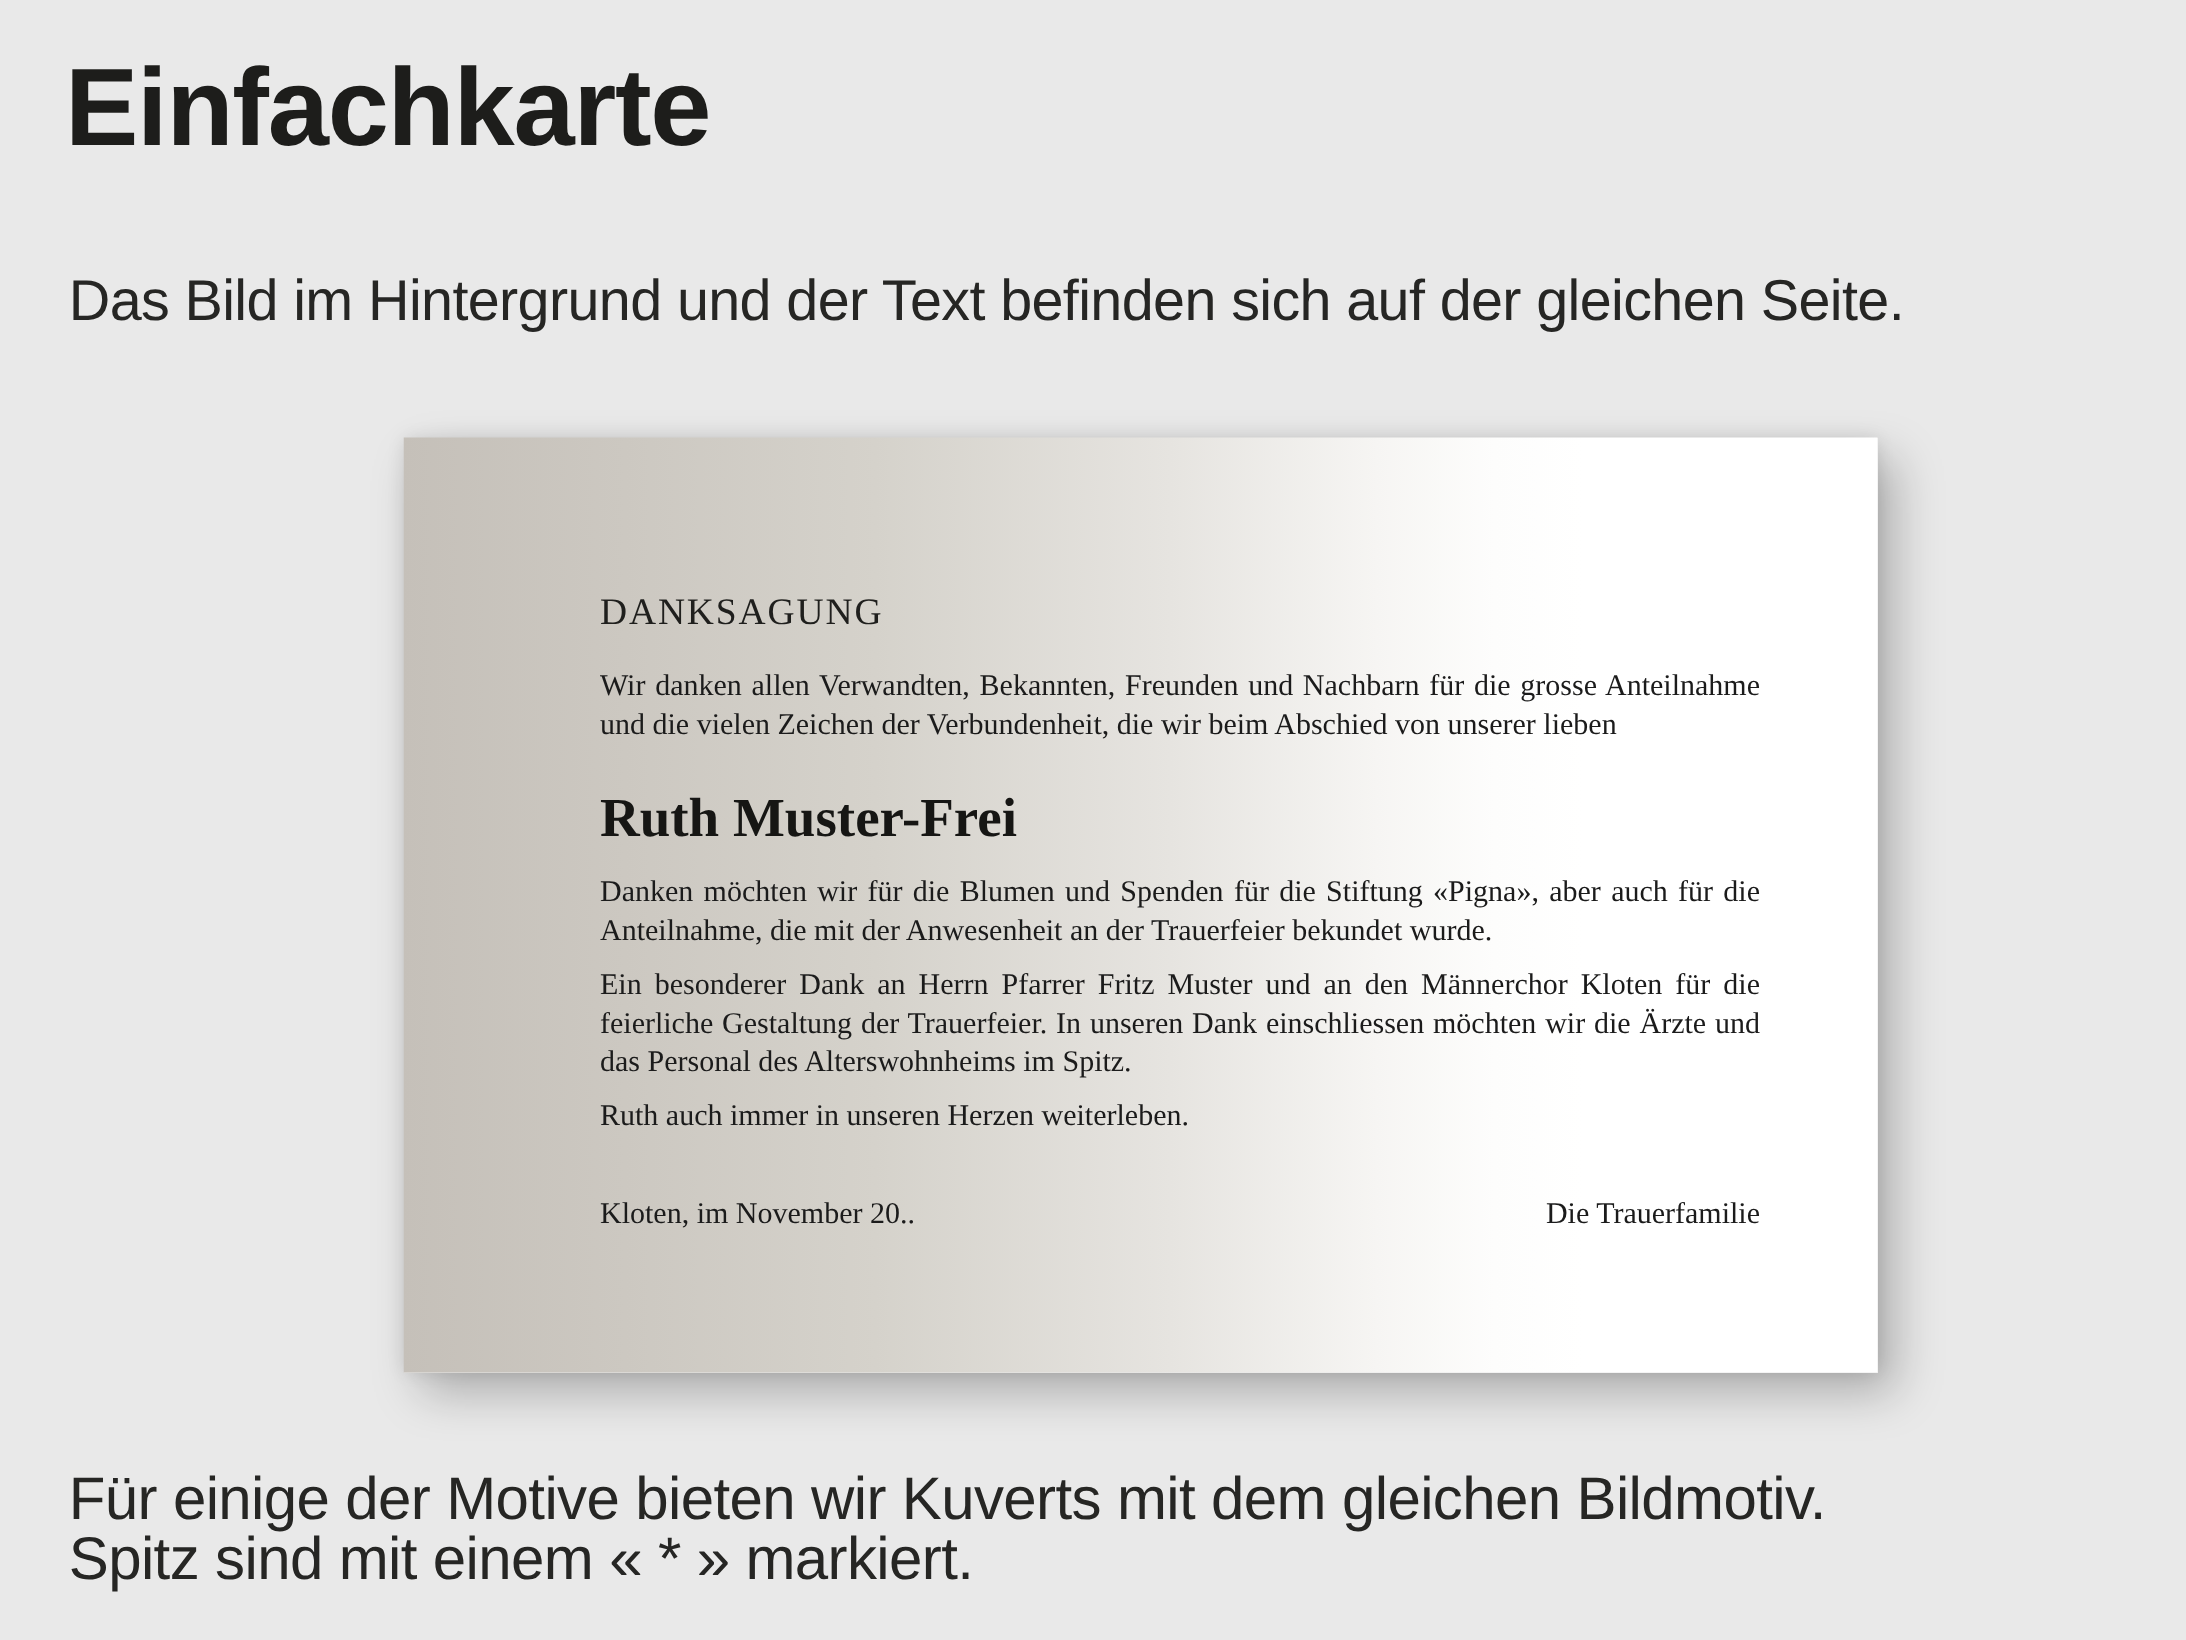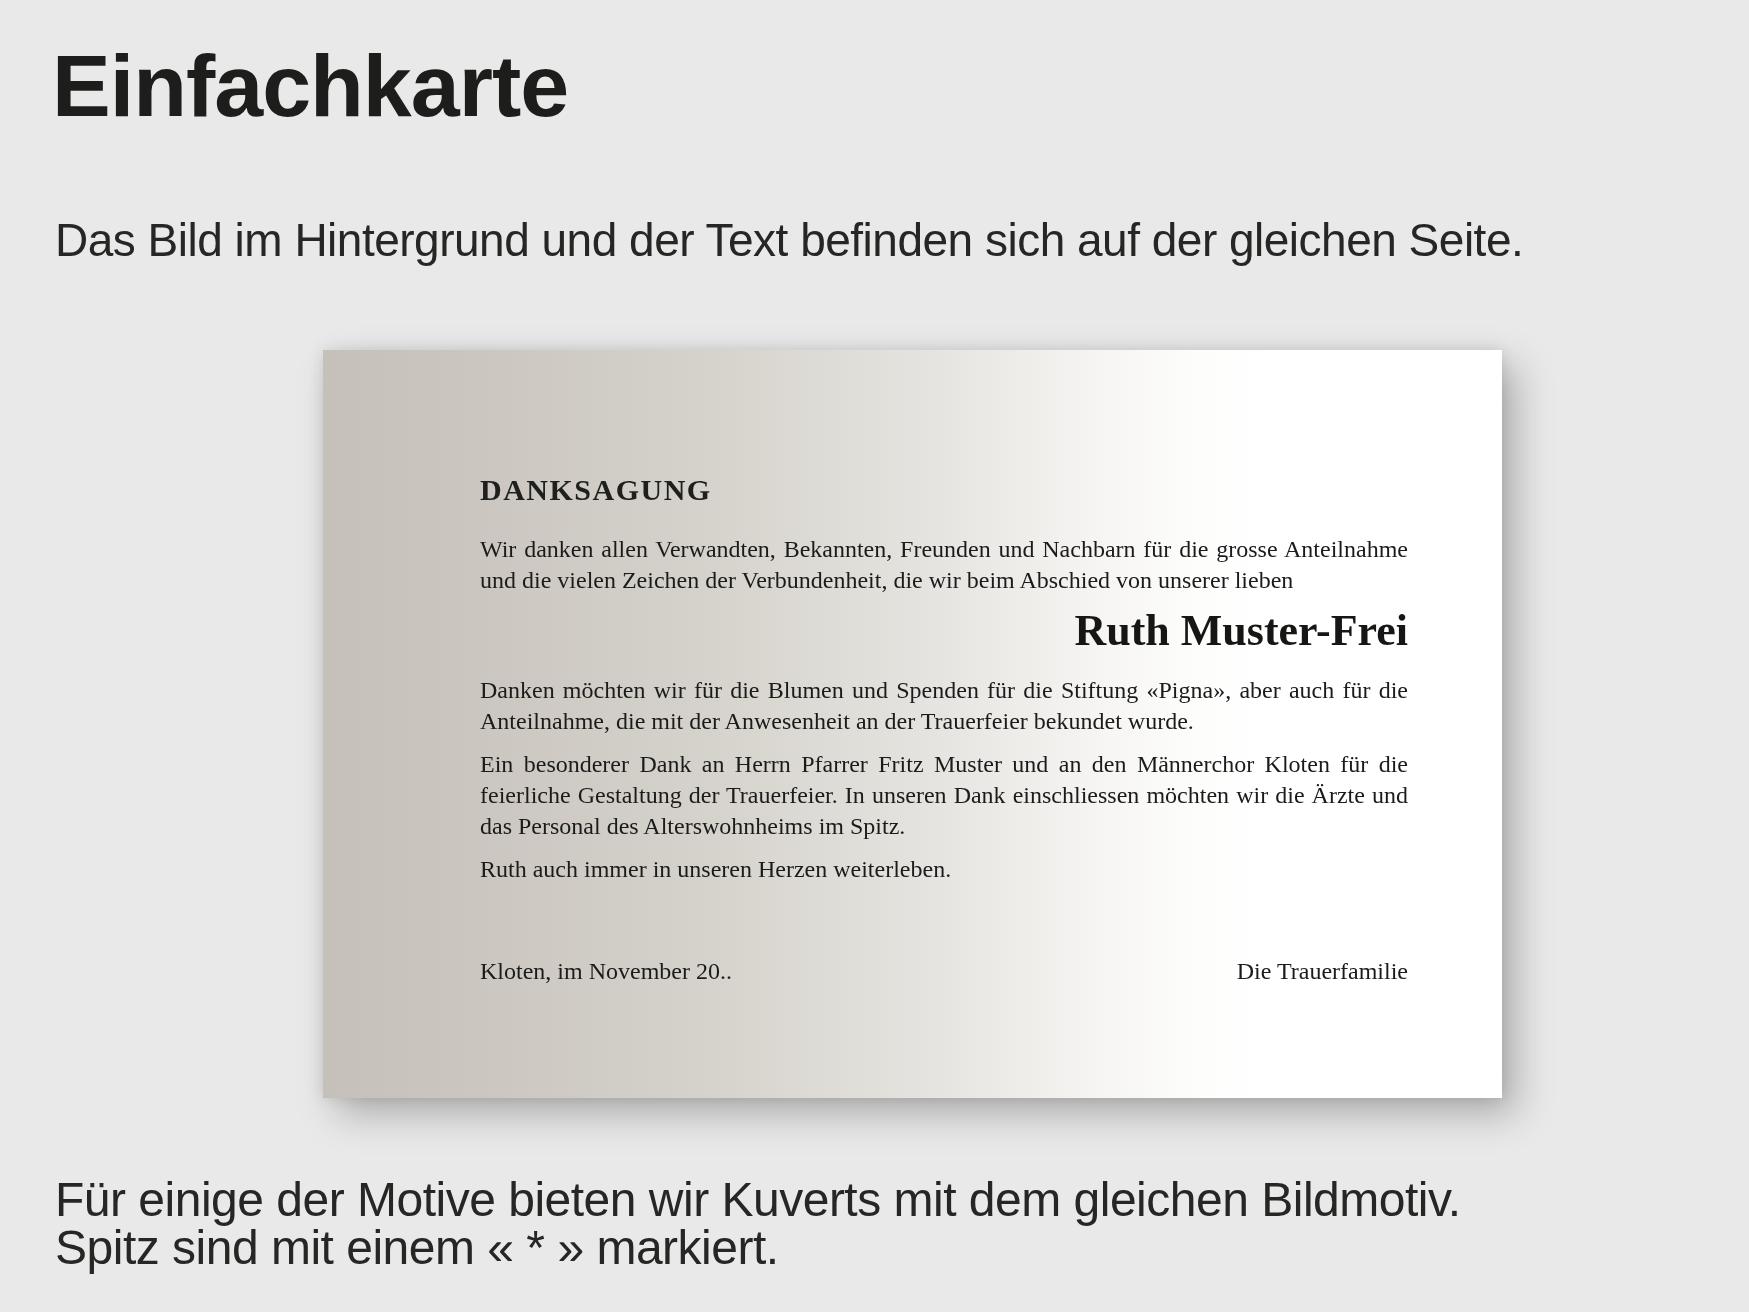--- a/index.html
+++ b/index.html
@@ -58,43 +58,43 @@
     position: absolute;
     inset: 0;
     padding: 122px 94px 0 157px;
     font-family: "Liberation Serif", serif;
     font-size: 24px;
     line-height: 31px;
     color: #1b1b1b;
   }
   .card-heading {
     font-family: "Liberation Serif", serif;
-    font-weight: 700;
+    font-weight: 400;
     font-size: 30px;
     line-height: 36px;
     letter-spacing: 1.5px;
     color: #1f1f1d;
     margin-bottom: 26px;
   }
   .card-inner p { margin: 0; }
   .justified { text-align: justify; }
   .gap { margin-top: 12px !important; }
   .card-name {
-    text-align: right;
+    text-align: left;
     font-weight: 700;
     font-size: 44px;
     line-height: 53px;
-    margin-top: 8px;
+    margin-top: 32px;
     margin-bottom: 18px;
     color: #161614;
   }
   .card-footer {
     display: flex;
     justify-content: space-between;
-    margin-top: 71px;
+    margin-top: 47px;
   }
   .page-footer-note {
     position: absolute;
     left: 55px;
     top: 1176px;
     font-size: 48px;
     line-height: 48px;
     color: #262624;
     letter-spacing: -0.5px;
   }

